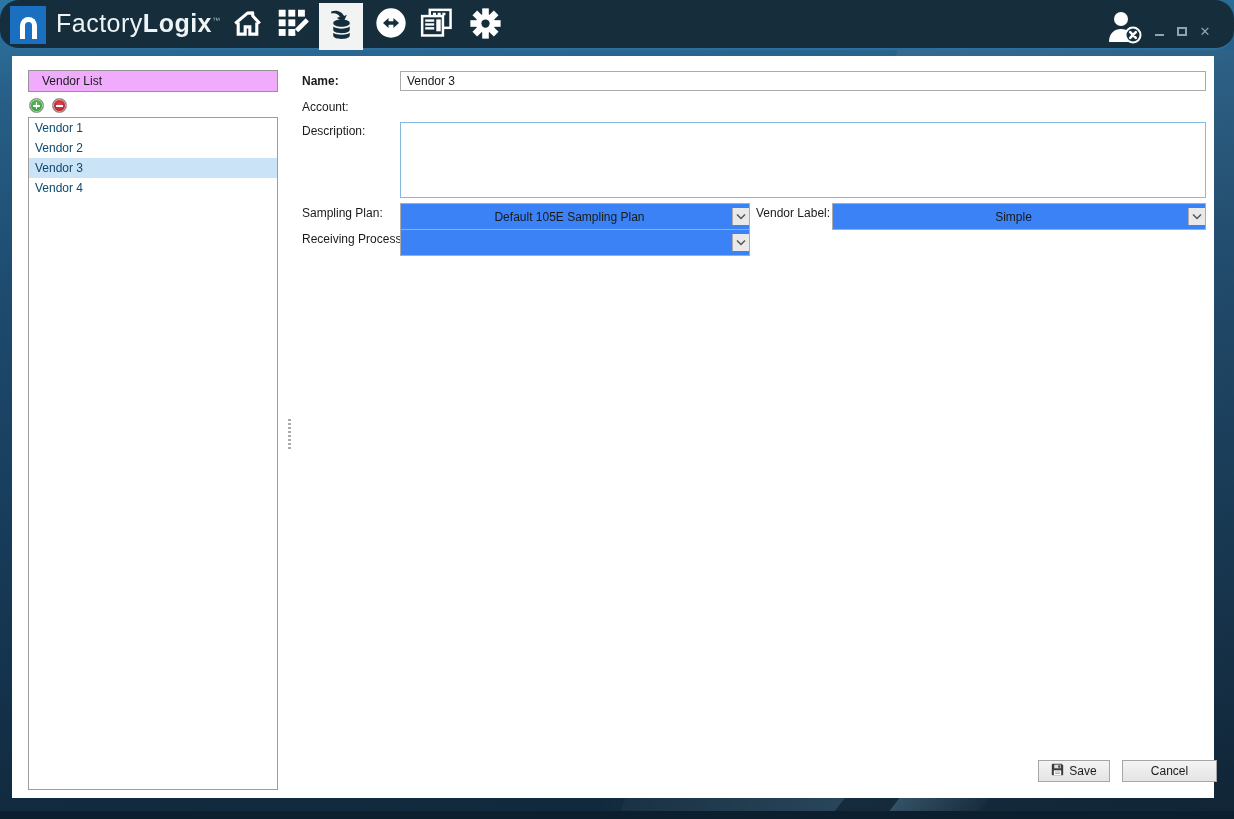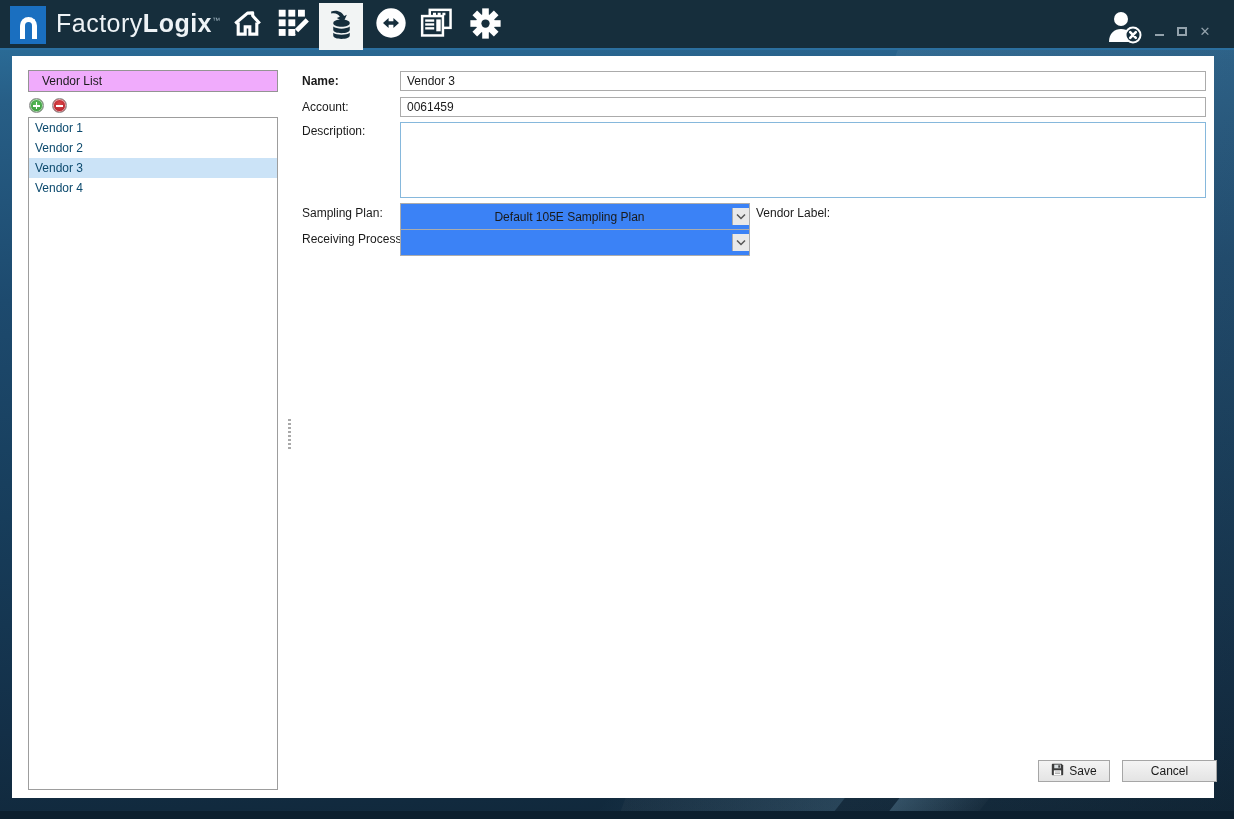--- a/index.html
+++ b/index.html
@@ -11,21 +11,21 @@
   }
   
   .bg-streaks { position:absolute; inset:0; overflow:hidden; pointer-events:none; }
   .streak { position:absolute; }
   .streak.s1 { bottom:0; left:690px; width:240px; height:260px; background:linear-gradient(90deg,rgba(255,255,255,0),rgba(140,200,235,0.16)); transform:skewX(-38deg); }
   .streak.s2 { bottom:0; left:930px; width:90px; height:120px; background:linear-gradient(90deg,rgba(160,215,245,0.22),rgba(255,255,255,0.02)); transform:skewX(-38deg); }
   .streak.s3 { top:50px; right:-200px; width:700px; height:900px; background:linear-gradient(115deg,rgba(255,255,255,0.05),rgba(0,0,0,0.12)); transform:skewX(-20deg); }
   .bottom-edge { position:absolute; left:0; right:0; bottom:0; height:8px; background:#0c1f2e; }
 
   
-  .titlebar { position:absolute; left:0; top:0; width:1234px; height:50px; background:#162e3c; border-bottom:2px solid #2b6f9f; z-index:5; }
+  .titlebar { position:absolute; left:0; top:0; width:1234px; height:50px; background:#162e3c; border-bottom:2px solid #2b6f9f; z-index:5;border-radius:19px; }
   .logo-box { position:absolute; left:10px; top:6px; width:36px; height:38px; background:#1a6fc0; display:flex; align-items:center; justify-content:center; }
   .logo-n { width:17px; height:22px; border:5px solid #fff; border-bottom:none; border-radius:9px 9px 0 0; margin-top:6px; }
   .brand { position:absolute; left:56px; top:9px; font-size:25px; color:#eef3f6; letter-spacing:0.5px; }
   .brand b { font-weight:bold; }
   .brand sup { font-size:8px; color:#9fb3bf; }
   .nav-btn { position:absolute; top:0; height:50px; width:44px; display:flex; align-items:center; justify-content:center; cursor:pointer; }
   .nav-btn.active { background:#f2f4f4; top:3px; height:47px; }
   .win-ctl { position:absolute; top:22px; width:20px; height:18px; color:#93a2ac; font-size:13px; display:flex; align-items:center; justify-content:center; cursor:pointer; }
   .win-min-glyph { width:9px; height:2px; background:#93a2ac; margin-top:8px; }
   .win-max-glyph { width:10px; height:9px; border:2px solid #93a2ac; }
@@ -191,36 +191,43 @@
       <div class="vl-item selected">Vendor 3</div>
       <div class="vl-item">Vendor 4</div>
     </div>
 
   <div class="splitter"></div>
 
   <div class="f-label bold" style="left:290px; top:18px;">Name:</div>
   <input class="f-input" style="left: 388px; top: 15px; width: 806px;" value="Vendor 3">
 
   <div class="f-label" style="left:290px; top:44px;">Account:</div>
-  <input class="f-input" style="left: 388px; top: 41px; width: 806px;" value="0061459">
 
   <div class="f-label" style="left:290px; top:68px;">Description:</div>
   <textarea class="f-textarea" style="left: 388px; top: 66px; width: 806px; height: 76px;"></textarea>
 
   <div class="f-label" style="left:290px; top:150px;">Sampling Plan:</div>
   <div class="f-combo" style="left:388px; top:147px; width:350px;">
     <span class="combo-text">Default 105E Sampling Plan</span>
     <span class="combo-arrow">
         <svg width="10" height="7" viewBox="0 0 10 7">
           <path d="M1 1.5 5 5.5 9 1.5" fill="none" stroke="#555" stroke-width="1.5"></path>
         </svg>
       </span>
   </div>
 
   <div class="f-label" style="left:744px; top:150px;">Vendor Label:</div>
+  <div class="f-combo" style="left:820px; top:147px; width:374px;">
+    <span class="combo-text">Simple</span>
+    <span class="combo-arrow">
+        <svg width="10" height="7" viewBox="0 0 10 7">
+          <path d="M1 1.5 5 5.5 9 1.5" fill="none" stroke="#555" stroke-width="1.5"></path>
+        </svg>
+      </span>
+  </div>
 
   <div class="f-label" style="left:290px; top:176px;">Receiving Process:</div>
   <div class="f-combo" style="left:388px; top:173px; width:350px;">
     <span class="combo-text"></span>
     <span class="combo-arrow">
         <svg width="10" height="7" viewBox="0 0 10 7">
           <path d="M1 1.5 5 5.5 9 1.5" fill="none" stroke="#555" stroke-width="1.5"></path>
         </svg>
       </span>
   </div>

